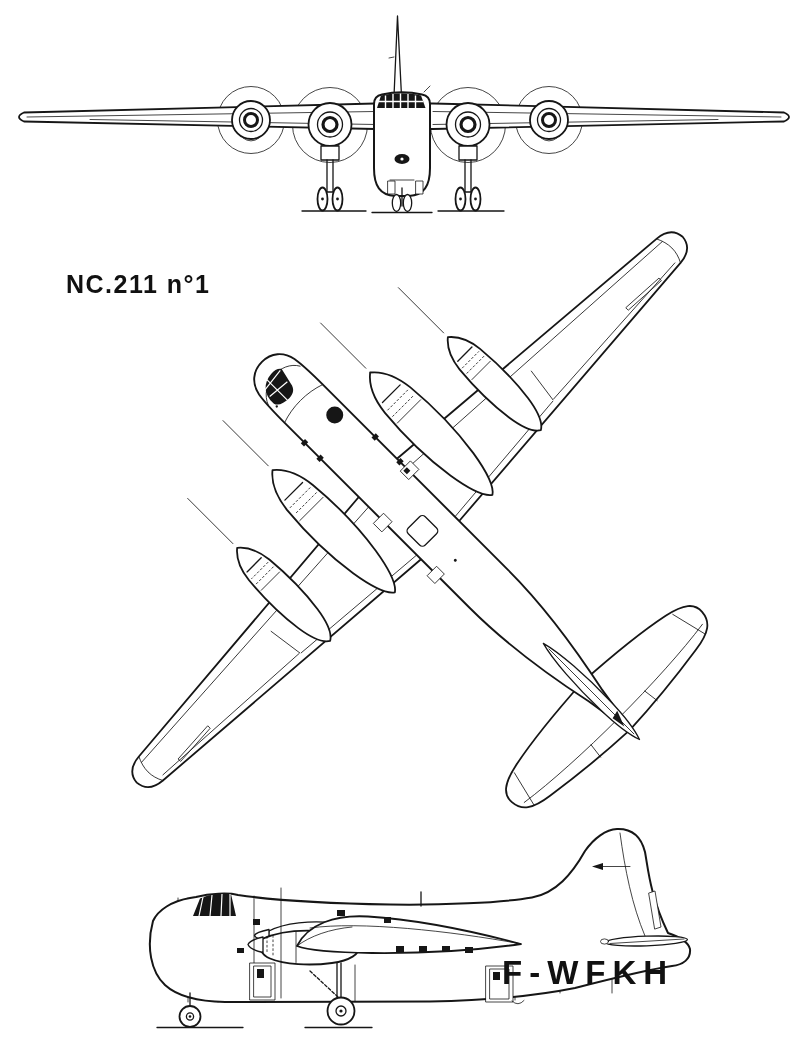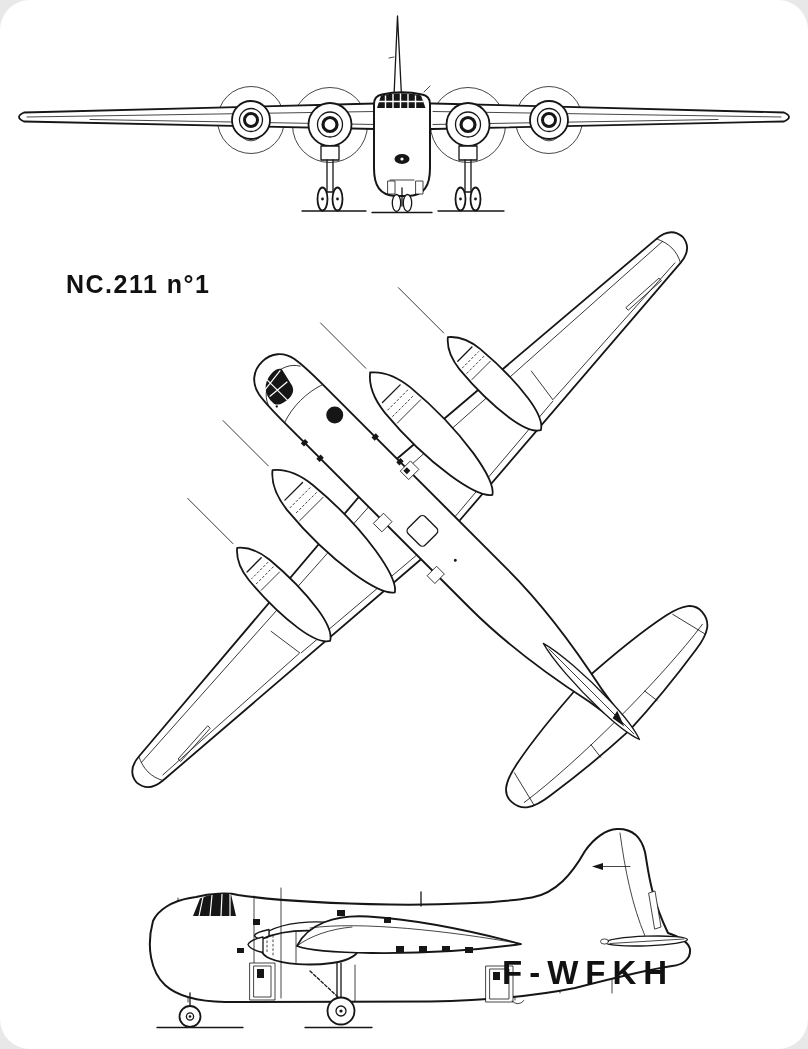--- a/index.html
+++ b/index.html
@@ -1,17 +1,17 @@
 <!DOCTYPE html>
 <html><head>
 <meta charset="utf-8">
 <style>
   html,body{margin:0;padding:0;background:#e8e8e8;}
   .page{width:808px;height:1049px;background:#ffffff;position:relative;margin:0 auto;
-        font-family:"Liberation Sans", sans-serif;overflow:hidden;border-radius:30px;}
+        font-family:"Liberation Sans", sans-serif;overflow:hidden;}
   svg{display:block;}
   .ln      {fill:none;stroke:#161616;stroke-width:1.8;stroke-linecap:round;stroke-linejoin:round;}
   .ln-med  {fill:none;stroke:#161616;stroke-width:1.3;stroke-linecap:round;stroke-linejoin:round;}
   .ln-thin {fill:none;stroke:#161616;stroke-width:0.8;stroke-linecap:round;stroke-linejoin:round;}
   .wh      {fill:#ffffff;}
   .bk      {fill:#161616;stroke:none;}
   .whln    {stroke:#ffffff;stroke-width:1.4;fill:none;}
   .dash    {stroke-dasharray:1.8,2.6;}
   .zz      {stroke-dasharray:3,2;}
   .title-text{font-family:"Liberation Sans",sans-serif;font-weight:800;font-size:25px;

